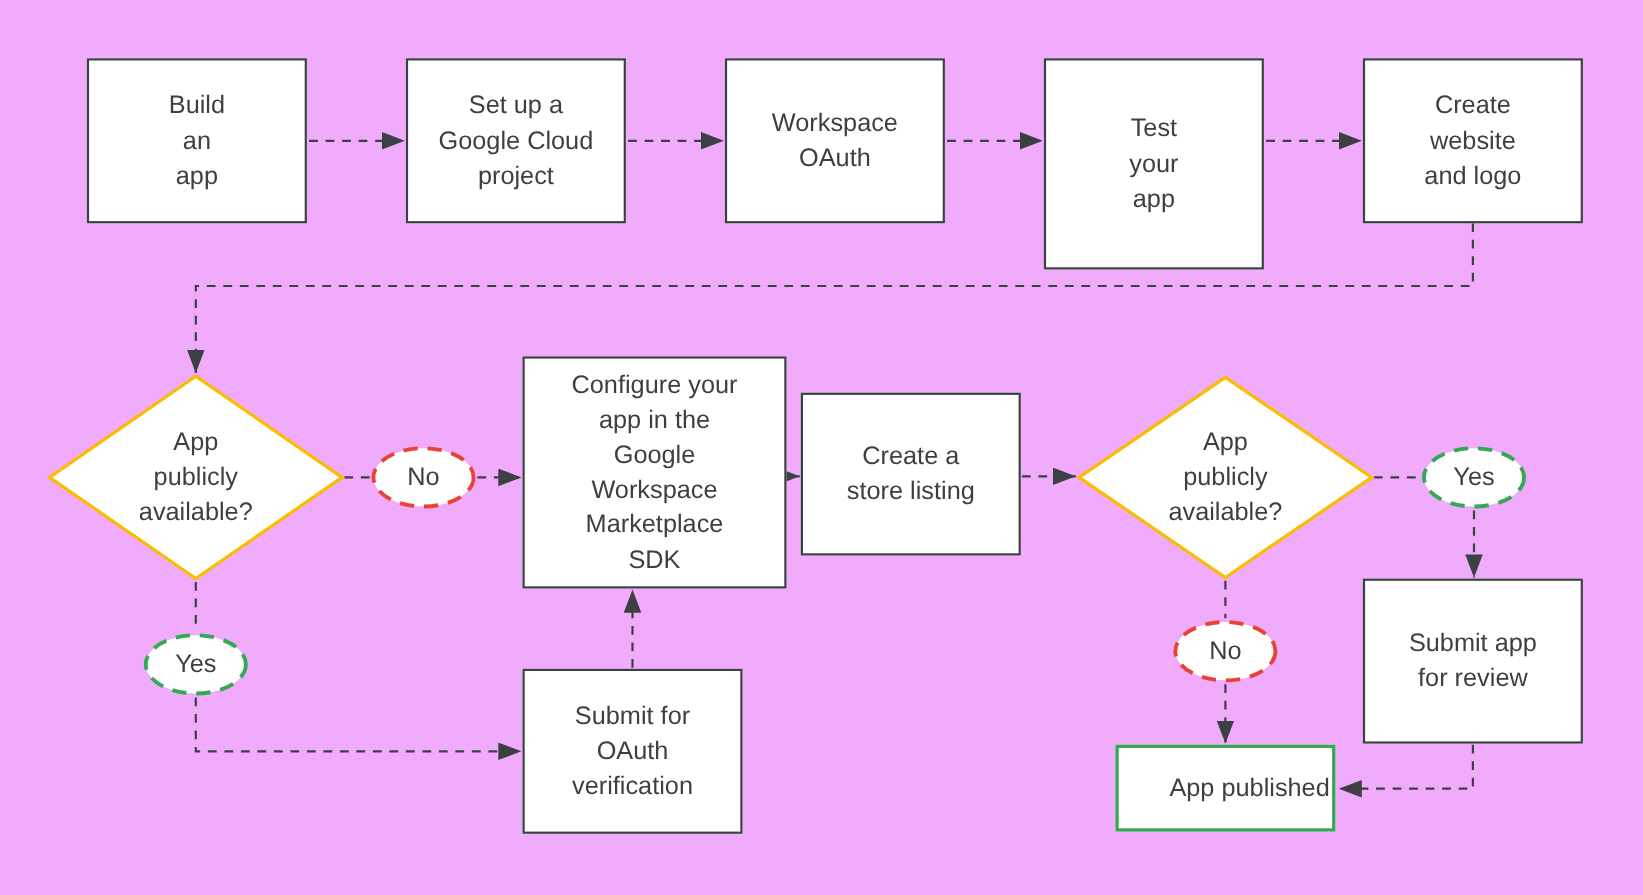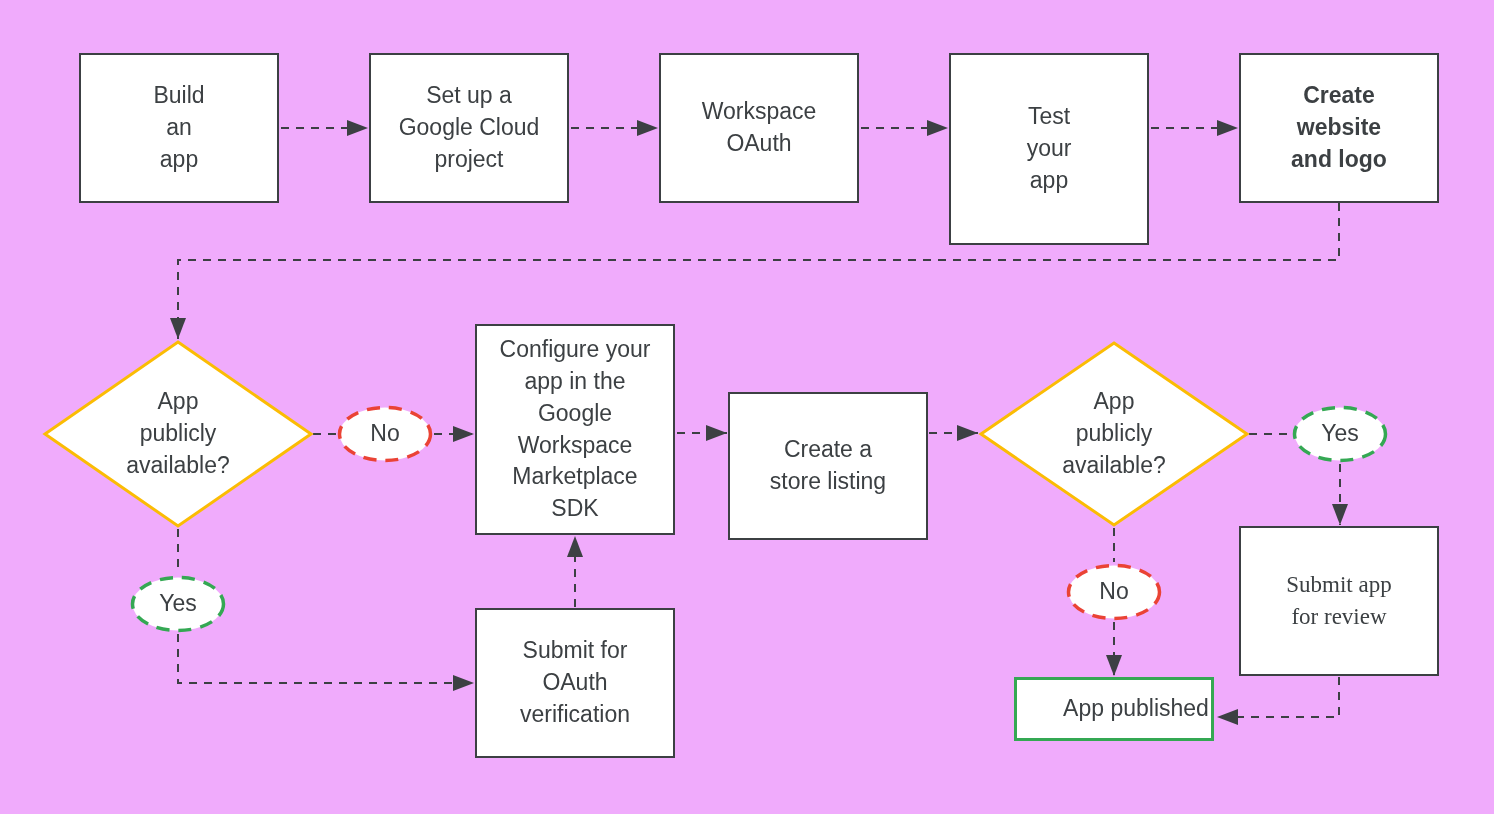--- a/index.html
+++ b/index.html
@@ -115,21 +115,21 @@
     <span class="node-label">Workspace
 OAuth</span>
   </div>
 
   <div class="rect-node" style="left:949px; top:53px; width:200px; height:192px;">
     <span class="node-label">Test
 your
 app</span>
   </div>
 
-  <div class="rect-node" style="left:1239px; top:53px; width:200px; height:150px;font-weight:bold;">
+  <div class="rect-node" style="left:1239px; top:53px; width:200px; height:150px;">
     <span class="node-label">Create
 website
 and logo</span>
   </div>
 
   <div class="shape-node diamond" style="left:43px; top:340px; width:270px; height:188px;">
     <svg class="shape" viewBox="0 0 270 188" preserveAspectRatio="none">
       <polygon points="135,2 268,94 135,186 2,94"></polygon>
     </svg>
     <span class="node-label">App
@@ -137,63 +137,63 @@
 available?</span>
   </div>
 
   <div class="shape-node pill pill-no" style="left:337px; top:405px; width:96px; height:58px;">
     <svg class="shape" viewBox="0 0 96 58" preserveAspectRatio="none">
       <ellipse cx="48" cy="29" rx="45.5" ry="26.5"></ellipse>
     </svg>
     <span class="node-label">No</span>
   </div>
 
-  <div class="rect-node" style="left:475px; top:324px; width:200px; height:211px;">
+  <div class="rect-node" style="left:475px; top:324px; width:240px; height:211px;">
     <span class="node-label">Configure your
 app in the
 Google
 Workspace
 Marketplace
 SDK</span>
   </div>
 
-  <div class="rect-node" style="left:728px; top:357px; width:200px; height:148px;margin-top:35px;">
+  <div class="rect-node" style="left:728px; top:357px; width:200px; height:148px;">
     <span class="node-label">Create a
 store listing</span>
   </div>
 
   <div class="shape-node diamond" style="left:979px; top:341px; width:270px; height:186px;">
     <svg class="shape" viewBox="0 0 270 186" preserveAspectRatio="none">
       <polygon points="135,2 268,93 135,184 2,93"></polygon>
     </svg>
     <span class="node-label">App
 publicly
 available?</span>
   </div>
 
   <div class="shape-node pill pill-yes" style="left:1292px; top:405px; width:96px; height:58px;">
     <svg class="shape" viewBox="0 0 96 58" preserveAspectRatio="none">
       <ellipse cx="48" cy="29" rx="45.5" ry="26.5"></ellipse>
     </svg>
     <span class="node-label">Yes</span>
   </div>
 
-  <div class="rect-node" style="left:1239px; top:526px; width:200px; height:150px;font-family:Liberation Serif, serif;">
+  <div class="rect-node" style="left:1239px; top:526px; width:200px; height:150px;">
     <span class="node-label">Submit app
 for review</span>
   </div>
 
   <div class="shape-node pill pill-no" style="left:1066px; top:563px; width:96px; height:58px;">
     <svg class="shape" viewBox="0 0 96 58" preserveAspectRatio="none">
       <ellipse cx="48" cy="29" rx="45.5" ry="26.5"></ellipse>
     </svg>
     <span class="node-label">No</span>
   </div>
 
-  <div class="rect-node green-border" style="left:1014px; top:677px; width:200px; height:64px;padding-left:44px;">
+  <div class="rect-node green-border" style="left:1014px; top:677px; width:200px; height:79px;padding-left:44px;">
     <span class="node-label">App published</span>
   </div>
 
   <div class="shape-node pill pill-yes" style="left:130px; top:575px; width:96px; height:58px;">
     <svg class="shape" viewBox="0 0 96 58" preserveAspectRatio="none">
       <ellipse cx="48" cy="29" rx="45.5" ry="26.5"></ellipse>
     </svg>
     <span class="node-label">Yes</span>
   </div>
 

